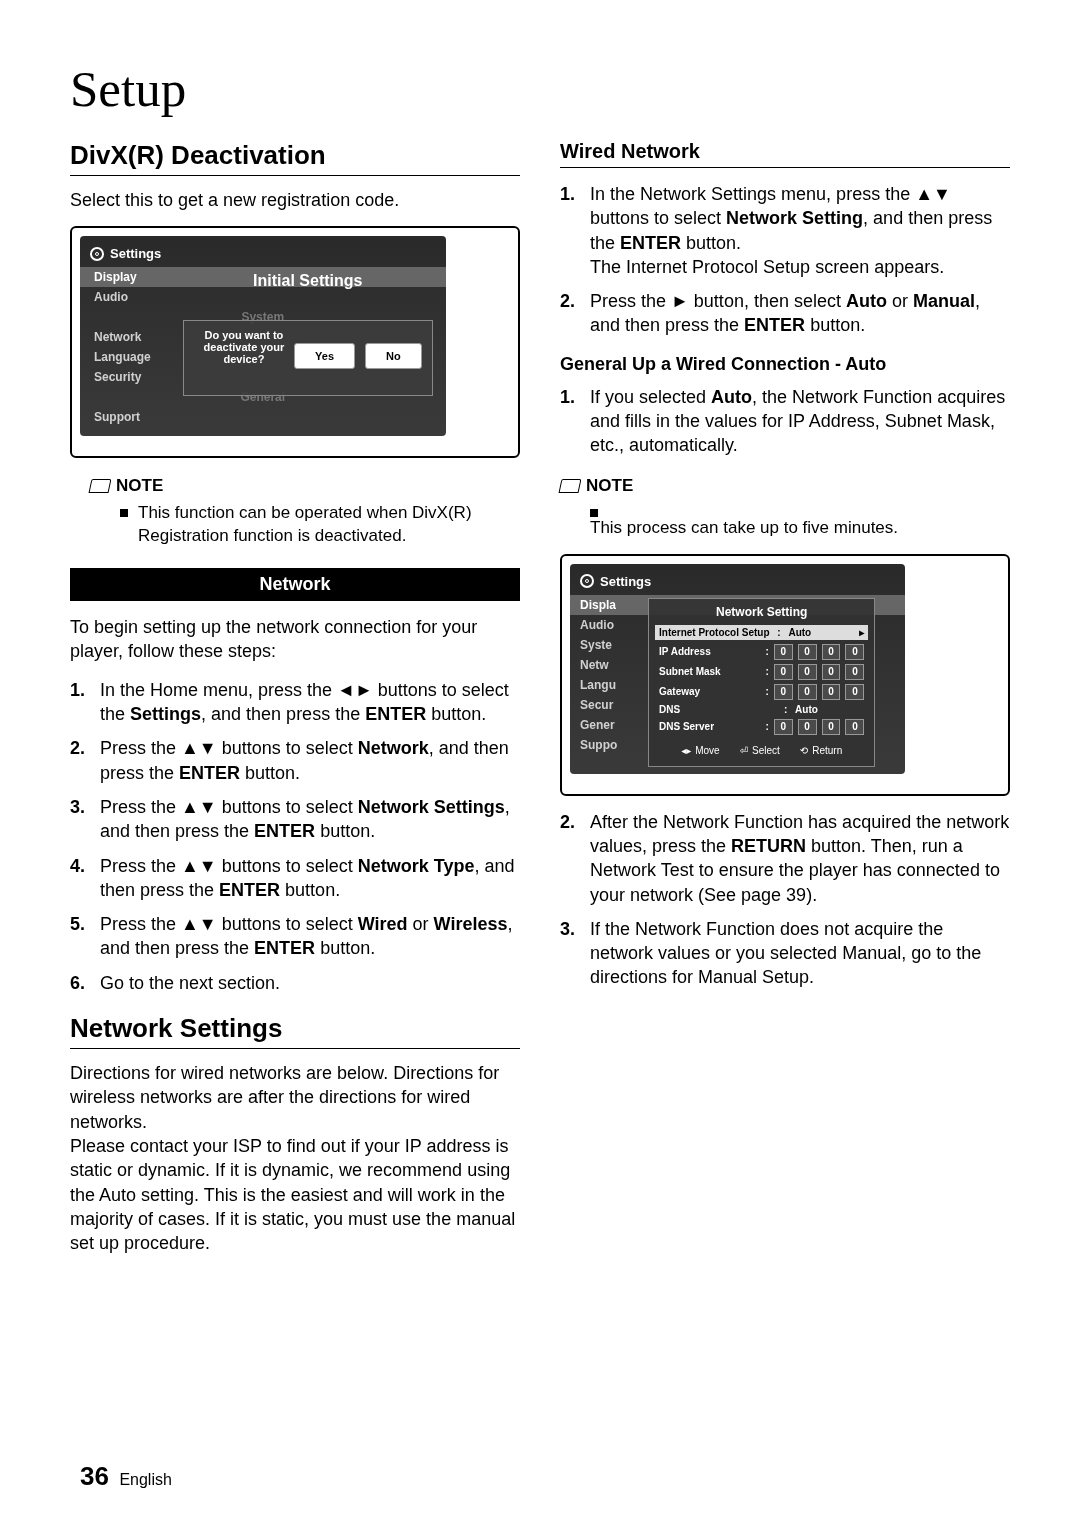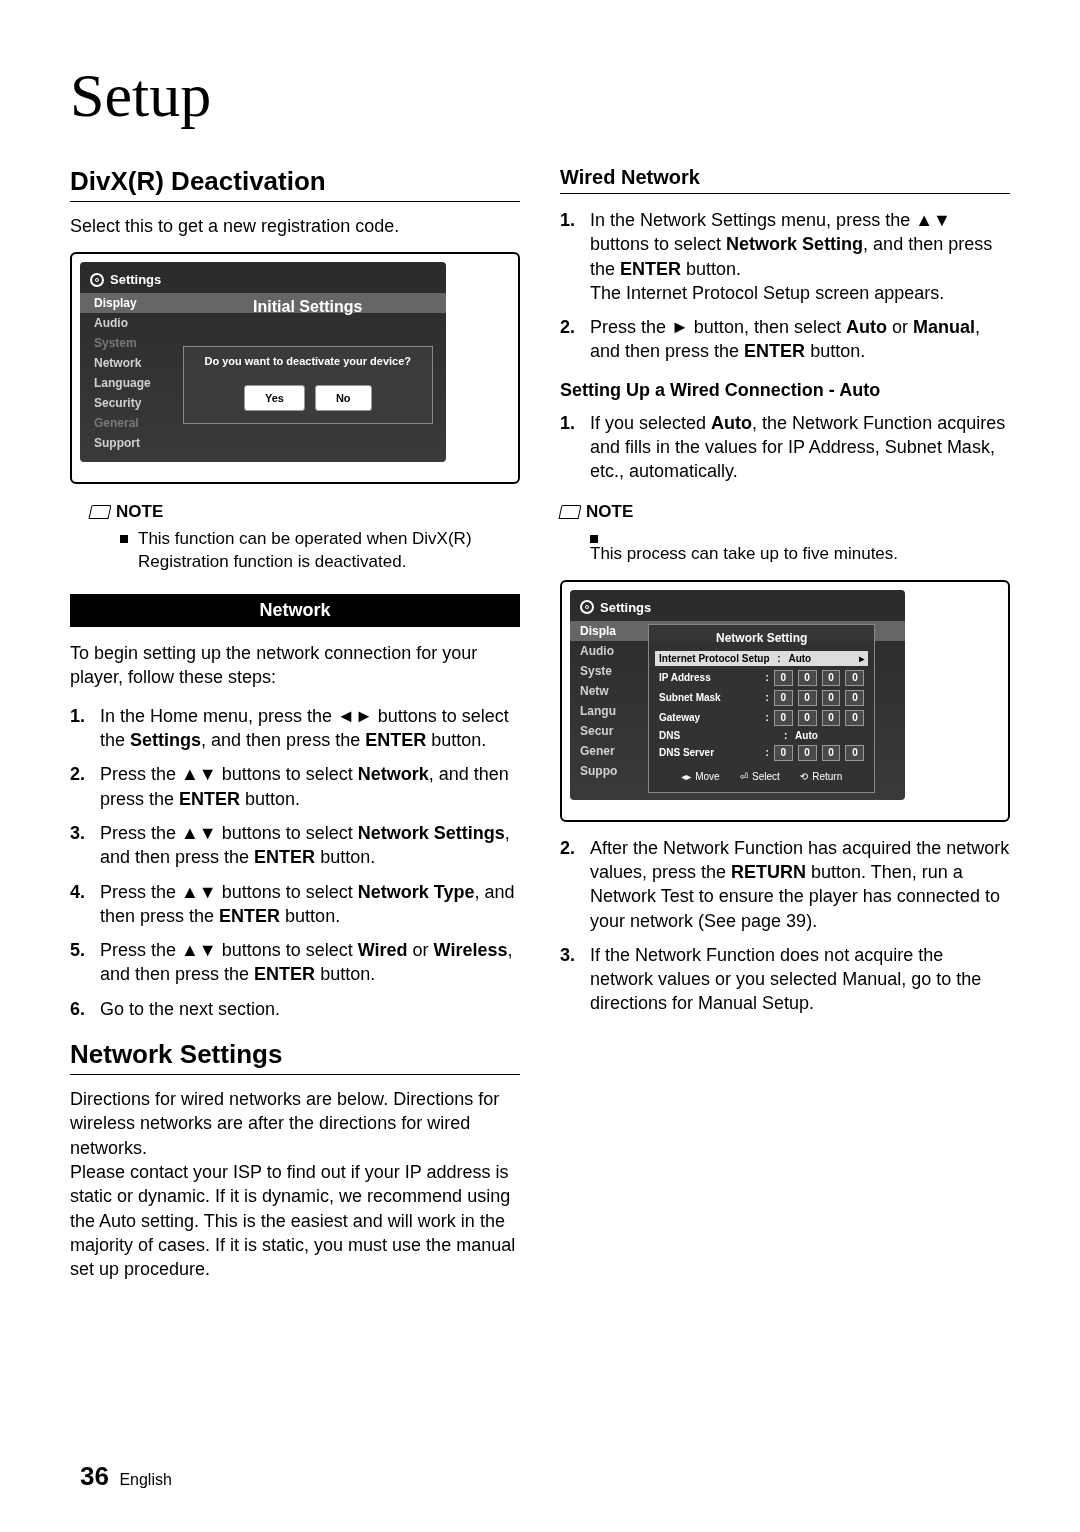--- a/index.html
+++ b/index.html
@@ -6,31 +6,31 @@
   body {
     width: 1080px;
     height: 1532px;
     background: #fff;
     font-family: Arial, Helvetica, sans-serif;
     color: #000;
     padding: 60px 70px 40px 70px;
     position: relative;
   }
   .page-title {
-    font-size: 62px;
+    font-size: 51px;
     font-weight: 300;
     font-family: "Times New Roman", serif;
     letter-spacing: 0px;
     margin-bottom: 22px;
   }
   .columns {
     display: flex;
     gap: 40px;
   }
-  .col { width: 50%; margin-top: 13px; }
+  .col { width: 50%; }
   .h2 {
     font-size: 26px;
     font-weight: bold;
     margin-bottom: 4px;
   }
   .rule { border-bottom: 1px solid #000; margin-bottom: 12px; }
   .h3 { font-size: 20px; font-weight: bold; margin-top: 18px; margin-bottom: 4px; }
   .h4 { font-size: 18px; font-weight: bold; margin: 16px 0 10px 0; }
   .body { font-size: 18px; line-height: 1.35; }
   .intro { margin-bottom: 14px; }
@@ -57,29 +57,29 @@
     width: 85%; background: linear-gradient(#2a2a2a,#3a3a3a);
     border-radius: 4px; padding: 8px 0 8px 0; color:#fff;
     font-size: 12px;
   }
   .tv-title { display:flex; align-items:center; gap:6px; padding: 2px 10px 6px 10px; font-weight:bold; font-size:13px;}
   .gear { width:14px; height:14px; border:2px solid #fff; border-radius:50%; position:relative;}
   .gear::before{content:"";position:absolute;inset:3px;border:1px solid #fff;border-radius:50%;}
   .menu-list { display:flex; flex-direction:column; }
   .menu-item { padding: 3px 14px; font-weight:bold; color:#d0d0d0; font-size:12px;}
   .menu-item.sel { background:#666; color:#fff;}
-  .menu-item.disabled { color:#777;}
+  .menu-item.disabled { color:#777;text-align:center;}
   .dialog-area {
     position:absolute; left: 110px; top: 36px; right: 20px;
     display:flex; flex-direction:column; align-items:center;
   }
   .dialog-title { font-weight:bold; font-size:16px; color:#fff; margin-bottom: 30px;}
   .dialog-box {
     width: 250px; border:1px solid #888; padding: 8px 10px 12px 10px;
-    background: rgba(60,60,60,0.9); display:flex; flex-direction:column; align-items:center;text-align:center;
+    background: rgba(60,60,60,0.9); display:flex; flex-direction:row; align-items:center;text-align:center;
   }
   .dialog-text { font-size:11px; font-weight:bold; color:#fff; margin-bottom: 18px;}
   .btn-row { display:flex; gap: 10px;}
   .tv-btn { background:#fff; color:#000; font-size:11px; font-weight:bold; padding:6px 20px; border-radius:3px; border:1px solid #999;}
   .tv2 .tv-inner { width:78%; }
   .tv2 .menu-item { padding:3px 10px; }
   .netbox {
     position:absolute; left:78px; top:34px; right:30px;
     background: rgba(50,50,50,0.92); border:1px solid #888;
     padding: 6px 10px 10px 10px; color:#fff;
@@ -191,21 +191,21 @@
         <li>
           <span class="num">1.</span>
           <span class="txt">In the Network Settings menu, press the ▲▼ buttons to select <b>Network Setting</b>, and then press the <b>ENTER</b> button.<br>The Internet Protocol Setup screen appears.</span>
         </li>
         <li>
           <span class="num">2.</span>
           <span class="txt">Press the ► button, then select <b>Auto</b> or <b>Manual</b>, and then press the <b>ENTER</b> button.</span>
         </li>
       </ol>
 
-    <div class="h4">Setting Up a Wired Connection - Auto</div>
+    <div class="h4">General Up a Wired Connection - Auto</div>
 
     <ol>
       <li>
           <span class="num">1.</span>
           <span class="txt" id="auto1">If you selected <b>Auto</b>, the Network Function acquires and fills in the values for IP Address, Subnet Mask, etc., automatically.</span>
         </li>
     </ol>
 
     <div class="note-label" style="margin-left:0;">
         <span class="note-icon"></span>

